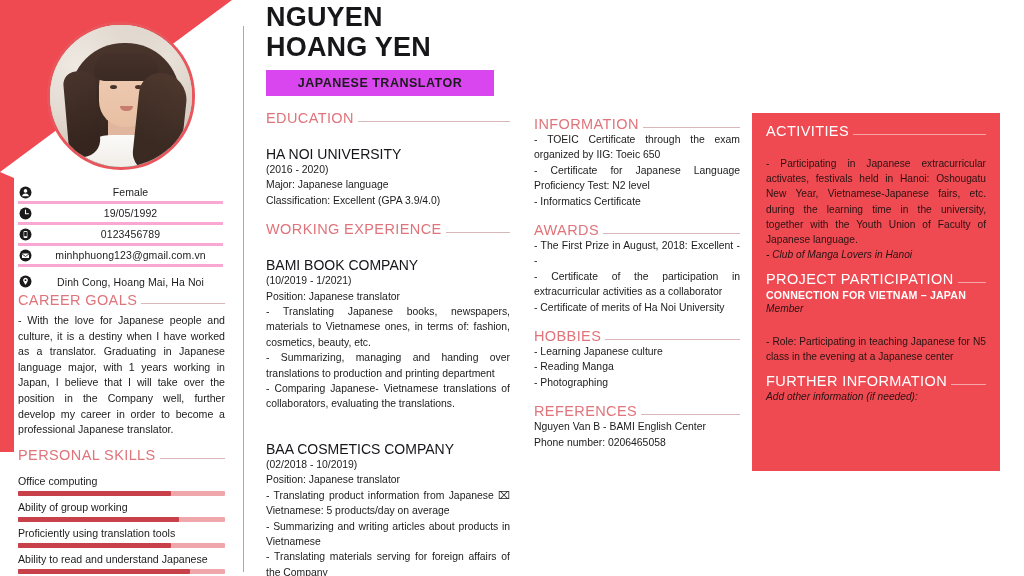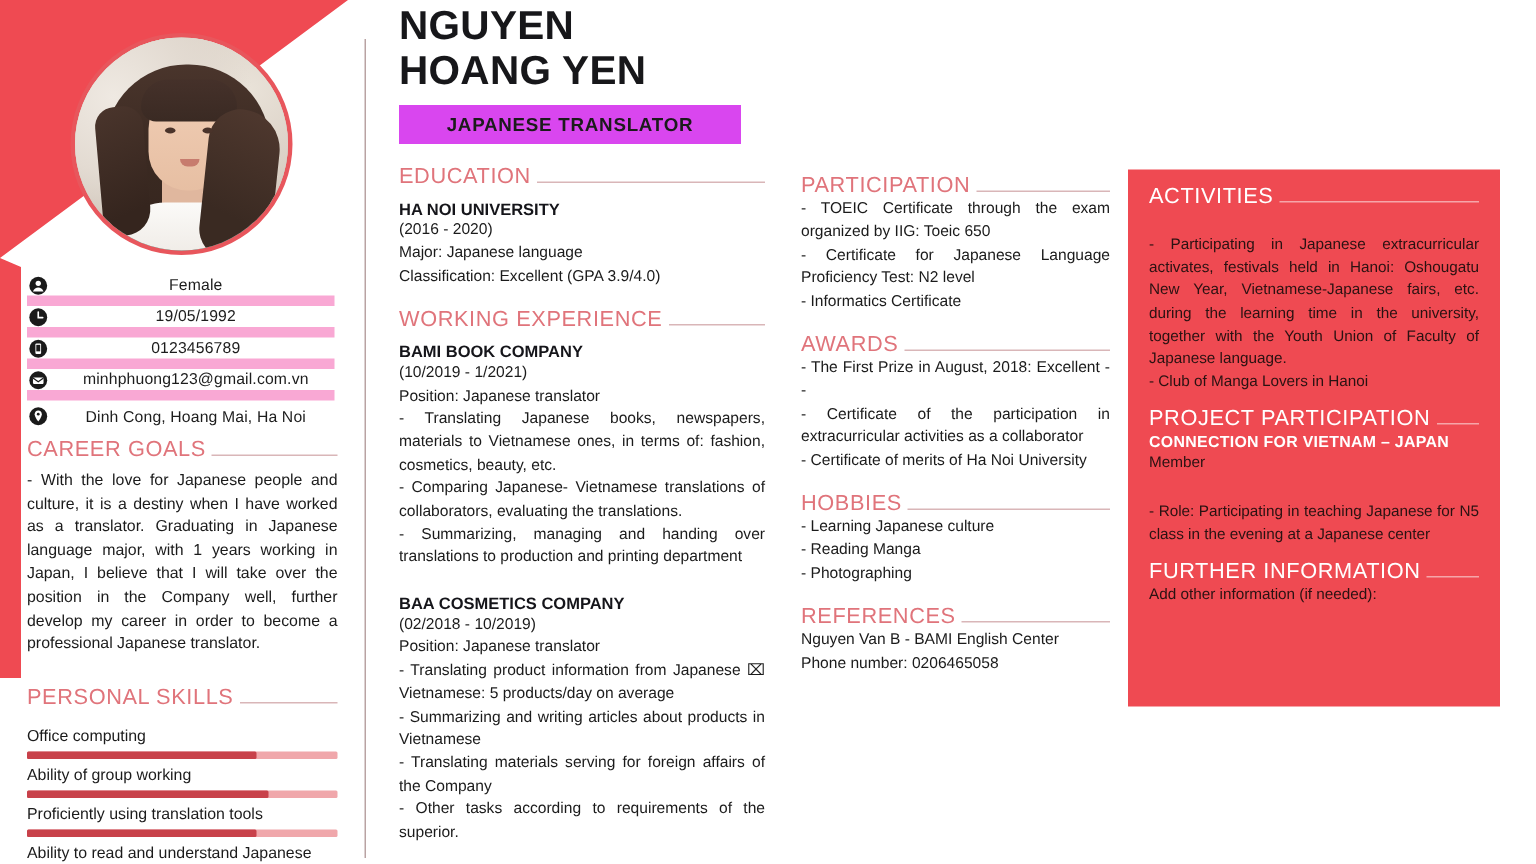--- a/index.html
+++ b/index.html
@@ -76,23 +76,23 @@
   .ph-shirt {
     position: absolute; left: 26px; top: 110px; width: 100px; height: 46px;
     background: linear-gradient(180deg, #fbfaf8 0%, #ece7e1 100%);
     border-radius: 34px 34px 0 0;
   }
 
   
   .contact { position: absolute; left: 18px; top: 183px; width: 205px; z-index: 4; }
   .c-row {
     display: flex; align-items: center; height: 21px;
-    border-bottom: 7px solid #f9a8d4;
-  }
-  .c-row:last-child { border-bottom: none; }
+    border-bottom: 3px solid #f9a8d4;
+  }
+  .c-row:last-child { border-bottom: none; align-items: flex-end; }
   .c-icon {
     width: 14px; height: 14px; flex: 0 0 14px; margin-right: 10px;
     display: flex; align-items: center; justify-content: center;
   }
   .c-icon svg { width: 13px; height: 13px; display: block; }
   .c-val {
     flex: 1; text-align: center; font-size: 10.5px; color: #1c1c1c;
     letter-spacing: .1px; padding-right: 4px;
   }
 
@@ -129,21 +129,21 @@
     letter-spacing: .2px; line-height: 30px;
   }
   .role-badge {
     margin-top: 8px; background: #d946ef; color: #1b1b1b;
     font-size: 12.5px; font-weight: bold; letter-spacing: .5px;
     padding: 6px 0; width: 228px; text-align: center;
   }
 
   
   .mid-col { position: absolute; left: 266px; top: 110px; width: 244px; z-index: 4; }
-  .blk-title { font-size: 11px; font-weight: bold; color: #15151a; margin-top: 8px; }
+  .blk-title { font-size: 14px; font-weight: normal; color: #15151a; margin-top: 20px; }
   .blk-line { font-size: 10.4px; line-height: 15.4px; color: #1b1b1b; }
   .blk-just { font-size: 10.4px; line-height: 15.4px; color: #1b1b1b; text-align: justify; }
   .sp8 { height: 9px; }
   .sp12 { height: 13px; }
 
   
   .third-col { position: absolute; left: 534px; top: 116px; width: 206px; z-index: 4; }
 
   
   .red-panel {
@@ -153,21 +153,21 @@
   .red-panel .sec-h { color: #ffffff; font-size: 14.5px; }
   .red-panel .sec-h .ln { background: #f6a6a9; }
   .rp-text {
     font-size: 10.2px; line-height: 15.2px; color: #2a1212;
     text-align: justify; margin-top: 17px;
   }
   .rp-title {
     font-size: 10.6px; font-weight: bold; color: #ffffff; letter-spacing: .2px;
     margin-top: 2px;
   }
-  .rp-line { font-size: 10.2px; line-height: 15.2px; color: #2a1212; }
+  .rp-line { font-size: 10.2px; line-height: 15.2px; color: #2a1212; font-style: italic; }
 </style>
 </head>
 <body>
 
 <div id="page">
 
   <div class="red-shape"></div>
 
   <div class="avatar-wrap">
     <div class="avatar-photo">
@@ -237,21 +237,21 @@
     </div>
   </div>
 
   <div class="left-col">
     <div class="sec-h">
       <span>CAREER GOALS</span>
       <span class="ln"></span>
     </div>
     <div class="goal-text">- With the love for Japanese people and culture, it is a destiny when I have worked as a translator. Graduating in Japanese language major, with 1 years working in Japan, I believe that I will take over the position in the Company well, further develop my career in order to become a professional Japanese translator.</div>
 
-    <div class="sec-h" style="margin-top:19px">
+    <div class="sec-h" style="margin-top:9px">
       <span>PERSONAL SKILLS</span>
       <span class="ln"></span>
     </div>
     <div class="skills">
       <div class="skill">
         <div class="skill-label">Office computing</div>
         <div class="bar">
             <i style="width: 74%;"></i>
           </div>
       </div>
@@ -298,39 +298,39 @@
     <div class="sec-h">
       <span>WORKING EXPERIENCE</span>
       <span class="ln"></span>
     </div>
 
     <div>
       <div class="blk-title">BAMI BOOK COMPANY</div>
       <div class="blk-line">(10/2019 - 1/2021)</div>
       <div class="blk-line">Position: Japanese translator</div>
       <div class="blk-just">- Translating Japanese books, newspapers, materials to Vietnamese ones, in terms of: fashion, cosmetics, beauty, etc.</div>
+      <div class="blk-just">- Summarizing, managing and handing over translations to production and printing department</div>
       <div class="blk-just">- Comparing Japanese- Vietnamese translations of collaborators, evaluating the translations.</div>
-      <div class="blk-just">- Summarizing, managing and handing over translations to production and printing department</div>
     </div>
 
     <div class="sp8"></div>
     <div>
       <div class="blk-title">BAA COSMETICS COMPANY</div>
       <div class="blk-line">(02/2018 - 10/2019)</div>
       <div class="blk-line">Position: Japanese translator</div>
       <div class="blk-just">- Translating product information from Japanese ⌧ Vietnamese: 5 products/day on average</div>
       <div class="blk-just">- Summarizing and writing articles about products in Vietnamese</div>
       <div class="blk-just">- Translating materials serving for foreign affairs of the Company</div>
       <div class="blk-just">- Other tasks according to requirements of the superior.</div>
     </div>
   </div>
 
   <div class="third-col">
     <div class="sec-h">
-      <span>PARTICIPATION</span>
+      <span>INFORMATION</span>
       <span class="ln"></span>
     </div>
     <div class="blk-just">- TOEIC Certificate through the exam organized by IIG: Toeic 650</div>
     <div class="blk-just">- Certificate for Japanese Language Proficiency Test: N2 level</div>
     <div class="blk-just">- Informatics Certificate</div>
 
     <div class="sp12"></div>
     <div class="sec-h">
       <span>AWARDS</span>
       <span class="ln"></span>

